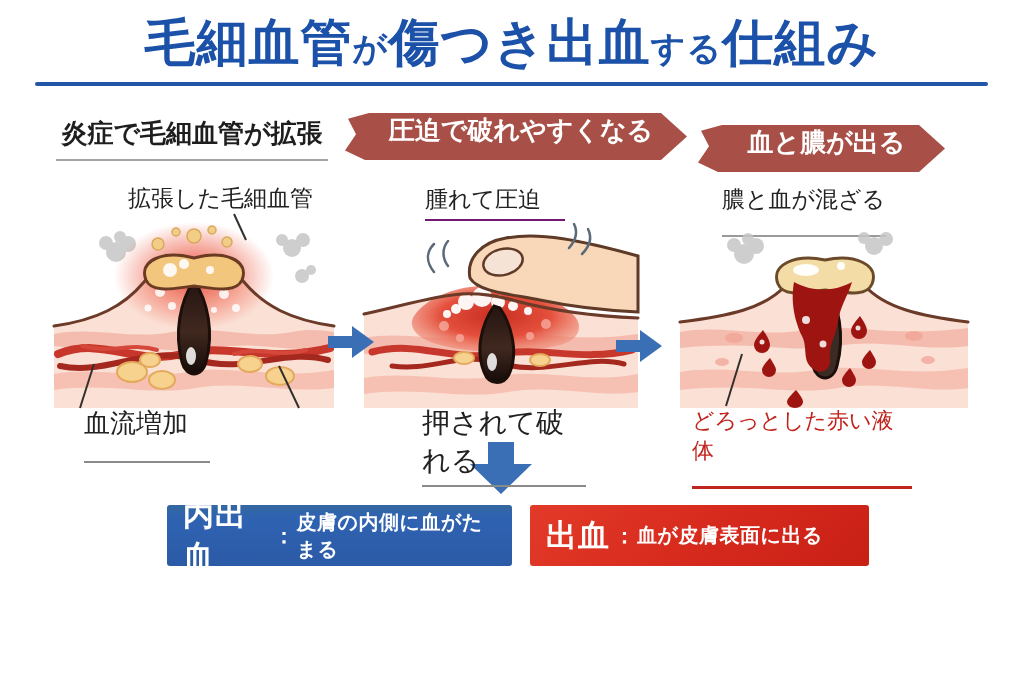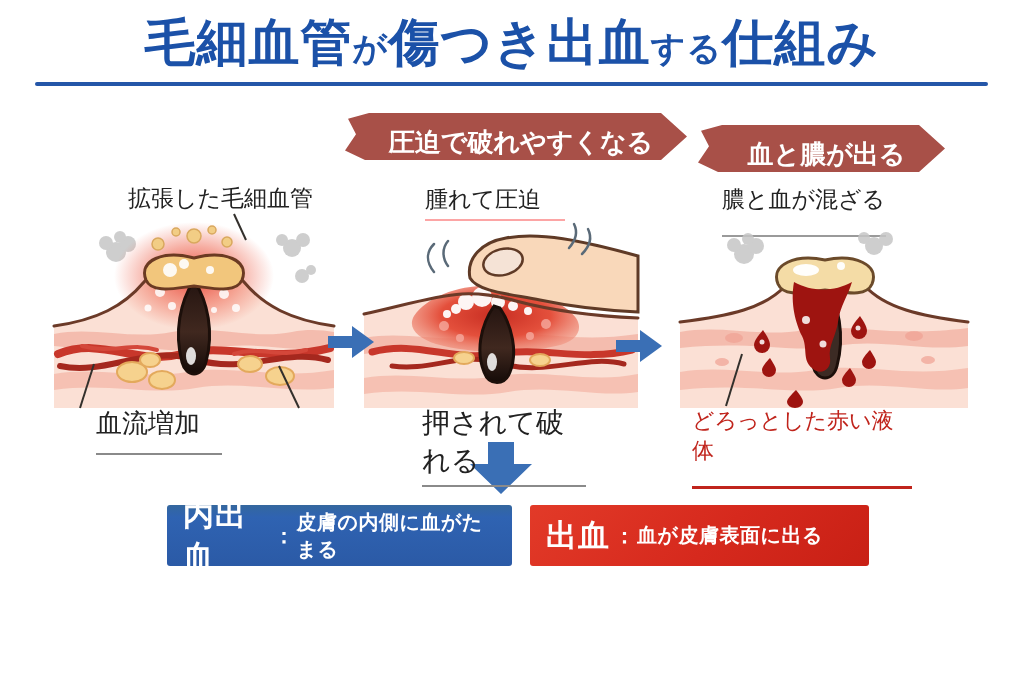--- a/index.html
+++ b/index.html
@@ -10,32 +10,32 @@
   
   .title{position:absolute;top:14px;left:0;right:0;margin:0;text-align:center;
     color:#1b51a8;font-weight:900;line-height:1.15;letter-spacing:1px;}
   .t-big{font-size:51px;}
   .t-small{font-size:34px;}
   .title-rule{position:absolute;top:82px;left:35px;width:953px;height:4px;background:#2456a8;border-radius:2px;}
   
   .step1{position:absolute;left:56px;top:116px;width:272px;text-align:center;
     font-size:26px;font-weight:700;color:#1e1e1e;padding-bottom:8px;border-bottom:2px solid #a5a5a5;}
   .banner{position:absolute;height:47px;background:#a85048;color:#fff;
-    display:flex;align-items:flex-end;justify-content:center;
+    display:flex;align-items:flex-start;justify-content:center;
     font-size:26px;font-weight:700;padding-left:10px;
     clip-path:polygon(24px 0,calc(100% - 26px) 0,100% 50%,calc(100% - 26px) 100%,20px 100%,0 80%,11px 45%,3px 12%);}
   .banner2{left:345px;top:113px;width:332px;}
   .banner3{left:698px;top:125px;width:237px;}
   
   .plabel{position:absolute;font-size:23px;color:#222;}
   .plabel1{left:128px;top:183px;}
-  .plabel2{left:425px;top:184px;width:140px;border-bottom:2px solid #fca5a5;padding-bottom:4px;}
+  .plabel2{left:425px;top:184px;width:140px;border-bottom:2px solid #701a75;padding-bottom:4px;}
   .plabel3{left:722px;top:184px;width:164px;border-bottom:2px solid #9a9a9a;padding-bottom:20px;}
   .blabel{position:absolute;color:#222;}
-  .blabel1{left:96px;top:406px;font-size:26px;width:126px;border-bottom:2px solid #8a8a8a;padding-bottom:12px;}
+  .blabel1{left:84px;top:406px;font-size:26px;width:126px;border-bottom:2px solid #8a8a8a;padding-bottom:20px;}
   .blabel2{left:422px;top:404px;font-size:28px;width:164px;border-bottom:2px solid #8a8a8a;padding-bottom:5px;}
   .blabel3{left:672px;top:406px;font-size:22px;width:220px;color:#c0241c;border-bottom:3px solid #c0241c;padding-bottom:20px;margin-left:20px;}
   
   .illus{position:absolute;}
   .illus1{left:52px;top:212px;width:284px;height:198px;}
   .illus2{left:362px;top:212px;width:278px;height:198px;}
   .illus3{left:678px;top:212px;width:292px;height:198px;}
   
   .arrow{position:absolute;}
   .arrow-r1{left:328px;top:324px;width:46px;height:36px;}
@@ -53,20 +53,23 @@
 </head>
 <body>
 
 <div class="canvas">
 
   <h1 class="title">
     <span class="t-big">毛細血管</span><span class="t-small">が</span><span class="t-big">傷つき出血</span><span class="t-small">する</span><span class="t-big">仕組み</span>
   </h1>
   <div class="title-rule"></div>
 
+  <div class="step1">
+    <span>炎症で毛細血管が拡張</span>
+  </div>
   <div class="banner banner2">
     <span>圧迫で破れやすくなる</span>
   </div>
   <div class="banner banner3">
     <span>血と膿が出る</span>
   </div>
 
   <div class="plabel plabel1">拡張した毛細血管</div>
   <div class="plabel plabel2">腫れて圧迫</div>
   <div class="plabel plabel3">膿と血が混ざる</div>

